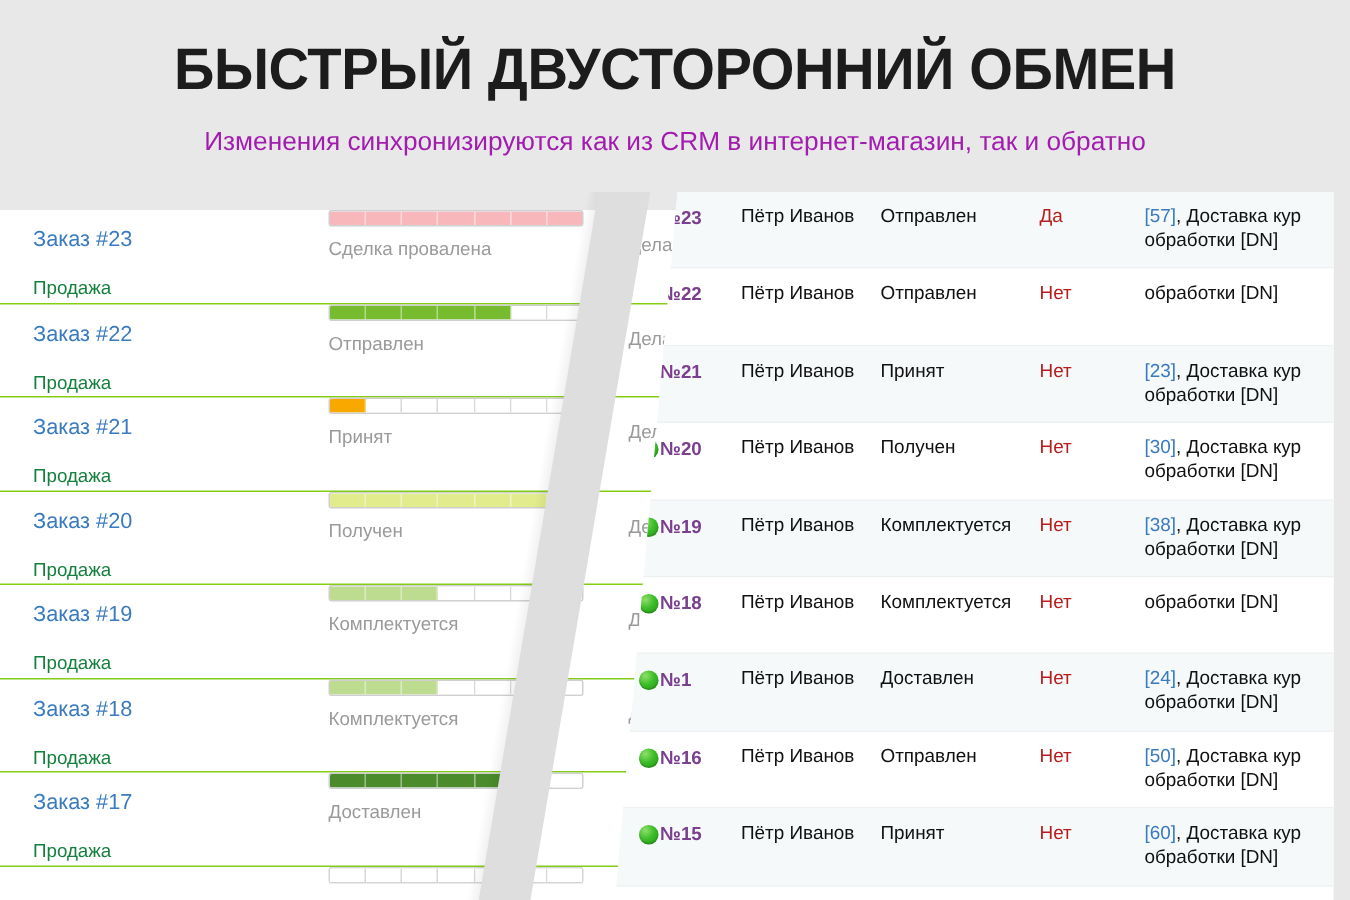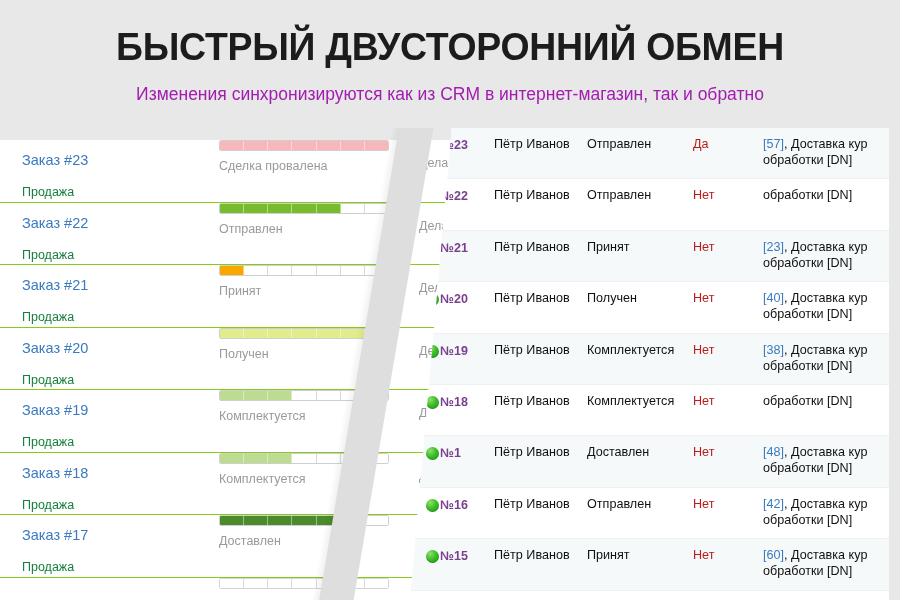--- a/index.html
+++ b/index.html
@@ -412,21 +412,21 @@
           </div>
           <div class="shop-row">
             <div class="c-dot">
               <span class="dot"></span>
             </div>
             <div class="c-num">№20</div>
             <div class="c-name">Пётр Иванов</div>
             <div class="c-status">Получен</div>
             <div class="c-paid">Нет</div>
             <div class="c-delivery">
-              <div><span class="lnk">[40]</span>, Доставка кур</div>
+              <div><span class="lnk">[30]</span>, Доставка кур</div>
               <div>обработки [DN]</div>
             </div>
           </div>
           <div class="shop-row alt">
             <div class="c-dot">
               <span class="dot"></span>
             </div>
             <div class="c-num">№19</div>
             <div class="c-name">Пётр Иванов</div>
             <div class="c-status">Комплектуется</div>
@@ -450,34 +450,34 @@
           </div>
           <div class="shop-row alt">
             <div class="c-dot">
               <span class="dot"></span>
             </div>
             <div class="c-num">№1</div>
             <div class="c-name">Пётр Иванов</div>
             <div class="c-status">Доставлен</div>
             <div class="c-paid">Нет</div>
             <div class="c-delivery">
-              <div><span class="lnk">[48]</span>, Доставка кур</div>
+              <div><span class="lnk">[24]</span>, Доставка кур</div>
               <div>обработки [DN]</div>
             </div>
           </div>
           <div class="shop-row">
             <div class="c-dot">
               <span class="dot"></span>
             </div>
             <div class="c-num">№16</div>
             <div class="c-name">Пётр Иванов</div>
             <div class="c-status">Отправлен</div>
             <div class="c-paid">Нет</div>
             <div class="c-delivery">
-              <div><span class="lnk">[42]</span>, Доставка кур</div>
+              <div><span class="lnk">[50]</span>, Доставка кур</div>
               <div>обработки [DN]</div>
             </div>
           </div>
           <div class="shop-row alt">
             <div class="c-dot">
               <span class="dot"></span>
             </div>
             <div class="c-num">№15</div>
             <div class="c-name">Пётр Иванов</div>
             <div class="c-status">Принят</div>

